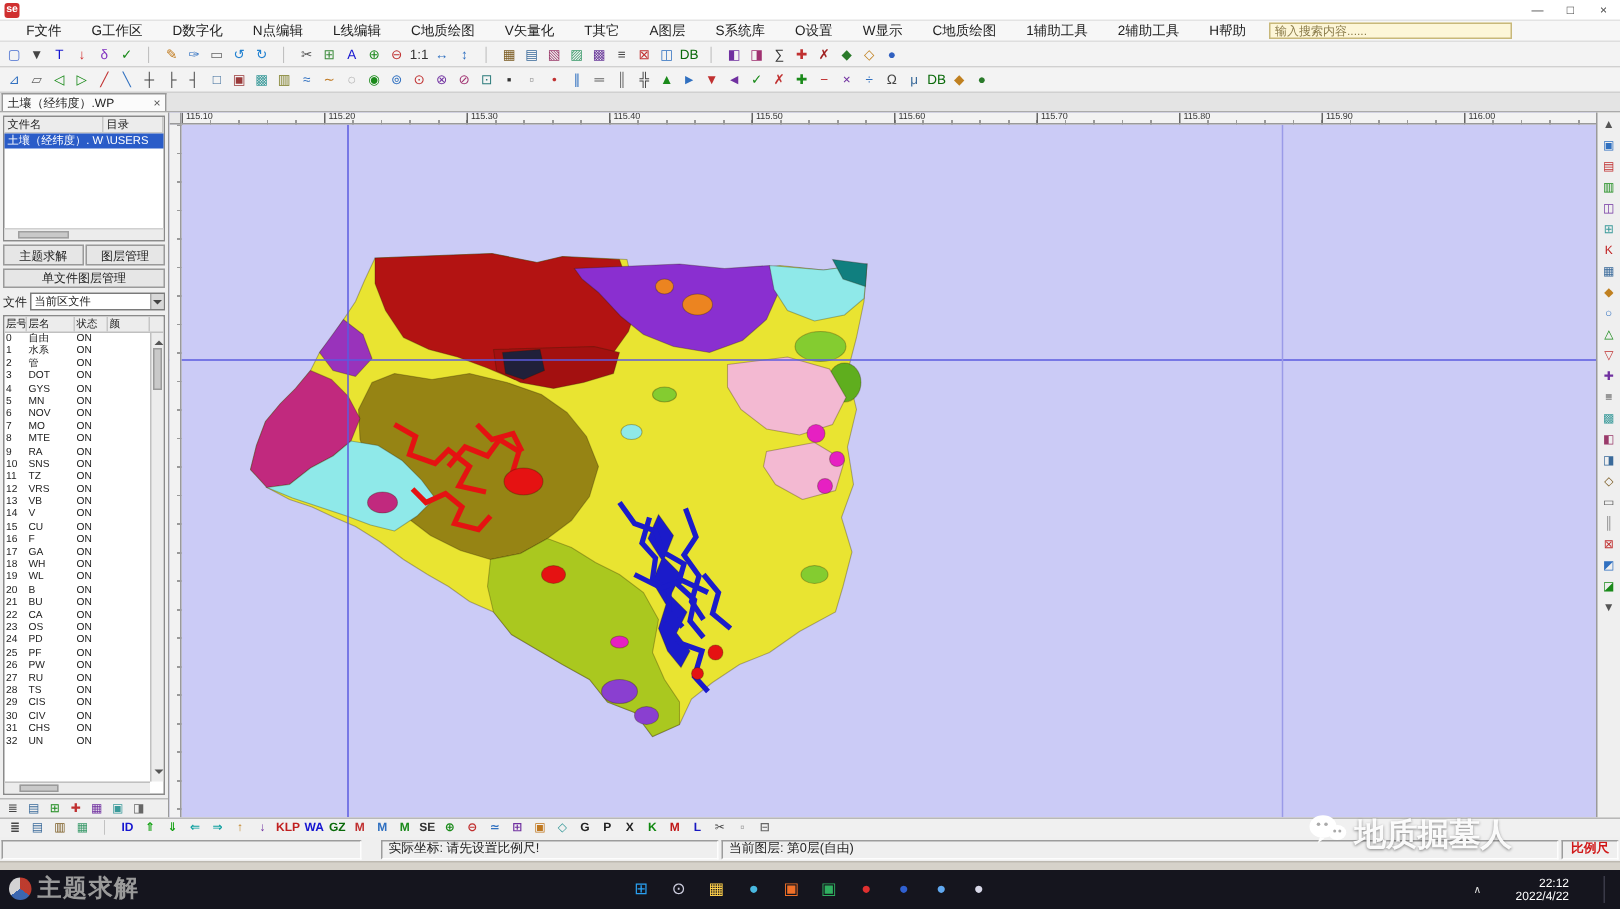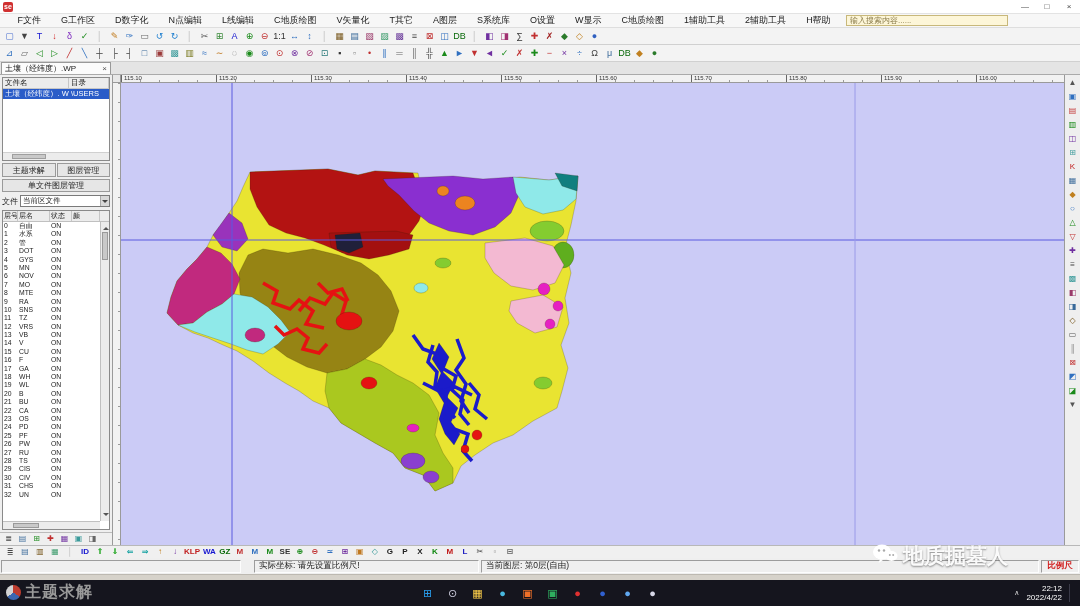--- a/index.html
+++ b/index.html
@@ -131,21 +131,21 @@
   .seg0 { width:240px; } .seg1 { width:208px; } .seg2 { width:225px;margin-left:12px; } .seg3 { width:220px; }
   .seg4 { flex:1; } .seg5 { width:38px; color:#d01818; font-weight:bold; justify-content:center; }
 
   .substrip { top:574px; height:6px; background:#d6d2ca; border-top:1px solid #bdb9b1; }
 
   .taskbar { top:580px; height:26px; background:#15151e; display:flex; align-items:center; color:#fff; }
   .task-icons { position:absolute; left:50%; transform:translateX(-50%); display:flex; gap:9px;
                 align-items:center; }
   .task-icon { width:16px; height:16px; display:flex; align-items:center; justify-content:center;
                font-size:11px; line-height:1; }
-  .tray { margin-left:auto; display:flex; align-items:center; gap:7px; padding-right:8px; }
+  .tray { margin-left:auto; display:flex; align-items:center; gap:23px; padding-right:8px; }
   .tray-chevron { font-size:7px; color:#ddd; }
   .clock { text-align:right; font-size:8px; line-height:9px; }
   .show-desktop { width:3px; align-self:stretch; border-left:1px solid #3a3a48; }
 
   
   .wm-right { position:absolute; left:872px; top:542px; z-index:40; display:flex; align-items:center;
               gap:5px; font-size:21px; font-weight:bold; color:rgba(255,255,255,0.95);
               text-shadow:0 1px 2px rgba(0,0,0,0.45); pointer-events:none; }
   .wm-left { position:absolute; left:6px; top:582px; z-index:60; display:flex; align-items:center;
              gap:4px; font-size:16px; font-weight:bold; color:#9a9a9a; letter-spacing:1px;

